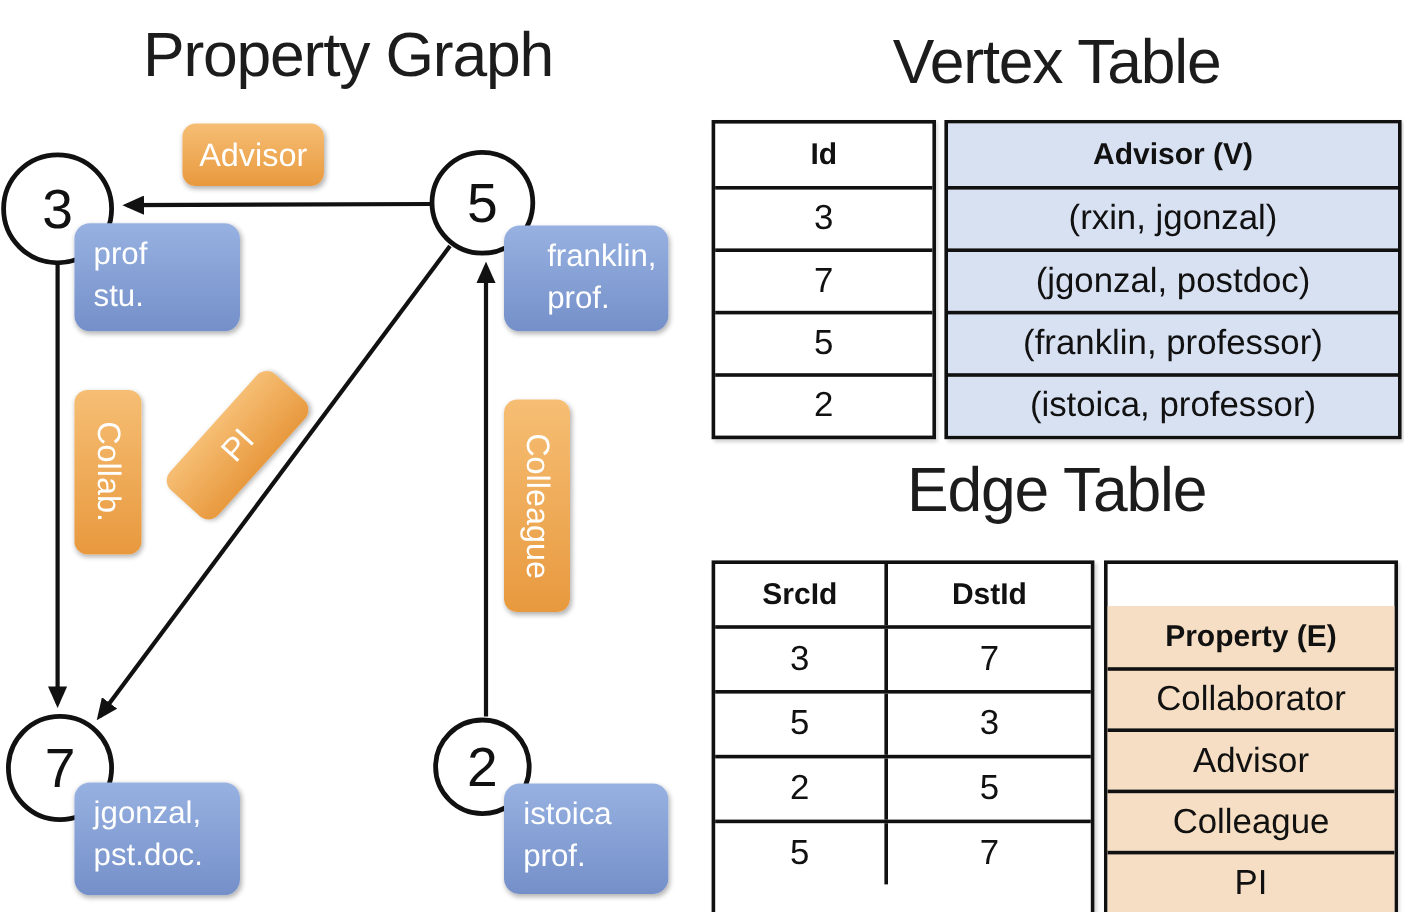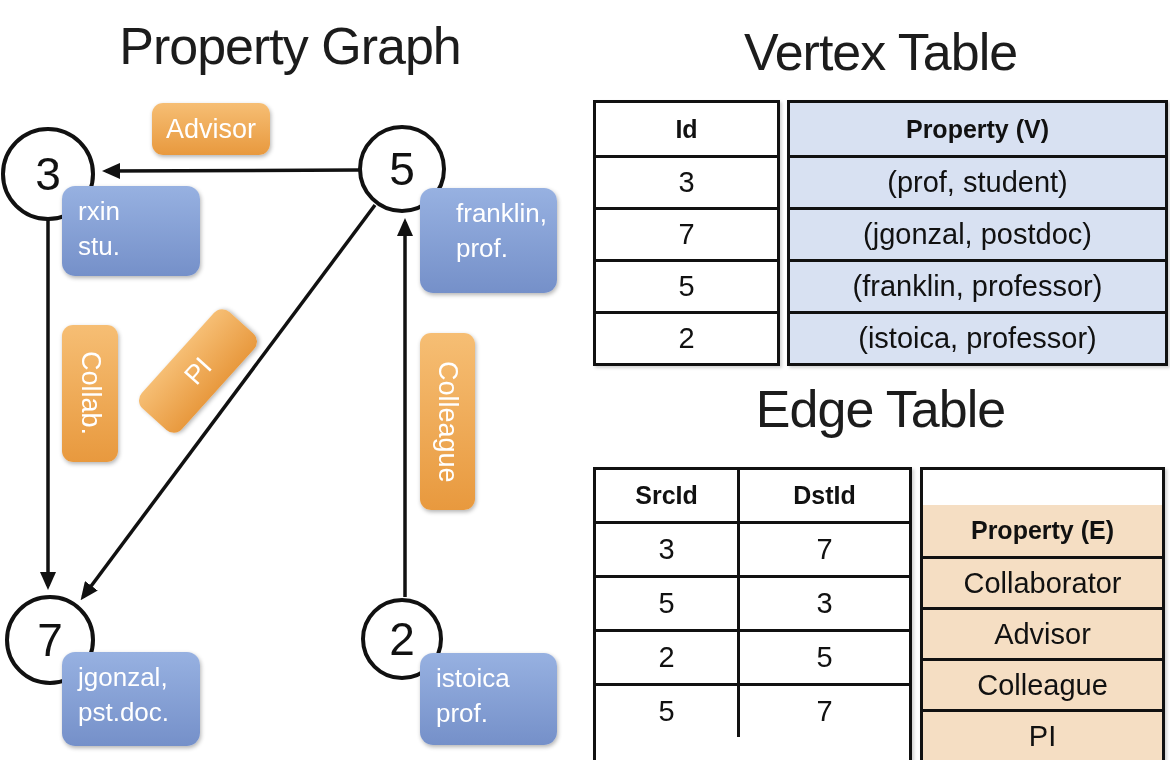--- a/index.html
+++ b/index.html
@@ -71,24 +71,24 @@
     <line x1="375" y1="205" x2="83" y2="597" stroke="#111" stroke-width="3.5" marker-end="url(#arrow)"></line>
     <line x1="405" y1="597" x2="405" y2="222" stroke="#111" stroke-width="3.5" marker-end="url(#arrow)"></line>
   </svg>
 
   <div class="node" style="left:1px;top:127px;width:94px;height:94px;">3</div>
   <div class="node" style="left:358px;top:125px;width:88px;height:88px;">5</div>
   <div class="node" style="left:5px;top:595px;width:90px;height:90px;">7</div>
   <div class="node" style="left:361px;top:598px;width:82px;height:82px;">2</div>
 
   <div class="vbox" style="left:62px;top:186px;width:138px;height:90px;">
-    <span>rxin</span>
+    <span>prof</span>
     <span>stu.</span>
   </div>
-  <div class="vbox" style="left:420px;top:188px;width:137px;height:105px;padding-left:36px;">
+  <div class="vbox" style="left:420px;top:188px;width:137px;height:88px;padding-left:36px;">
     <span>franklin,</span>
     <span>prof.</span>
   </div>
   <div class="vbox" style="left:62px;top:652px;width:138px;height:94px;">
     <span>jgonzal,</span>
     <span>pst.doc.</span>
   </div>
   <div class="vbox" style="left:420px;top:653px;width:137px;height:92px;">
     <span>istoica</span>
     <span>prof.</span>
@@ -109,22 +109,22 @@
 
   <div class="tbl-group" style="left:593px;top:100px;gap:7px;">
     <div class="sub col">
       <div class="cell head vcell" style="width:181px;">Id</div>
       <div class="cell vcell" style="width:181px;">3</div>
       <div class="cell vcell" style="width:181px;">7</div>
       <div class="cell vcell" style="width:181px;">5</div>
       <div class="cell vcell" style="width:181px;">2</div>
     </div>
     <div class="sub col bluefill">
-      <div class="cell head vcell" style="width:375px;">Property (V)</div>
-      <div class="cell vcell" style="width:375px;">(prof, student)</div>
+      <div class="cell head vcell" style="width:375px;">Advisor (V)</div>
+      <div class="cell vcell" style="width:375px;">(rxin, jgonzal)</div>
       <div class="cell vcell" style="width:375px;text-align:right;">(jgonzal, postdoc)</div>
       <div class="cell vcell" style="width:375px;">(franklin, professor)</div>
       <div class="cell vcell" style="width:375px;">(istoica, professor)</div>
     </div>
   </div>
 
   <div class="tbl-group" style="left:593px;top:467px;gap:8px;">
     <div class="sub">
       <div class="row">
         <div class="cell head ecell c-borderR" style="width:144px;">SrcId</div>

